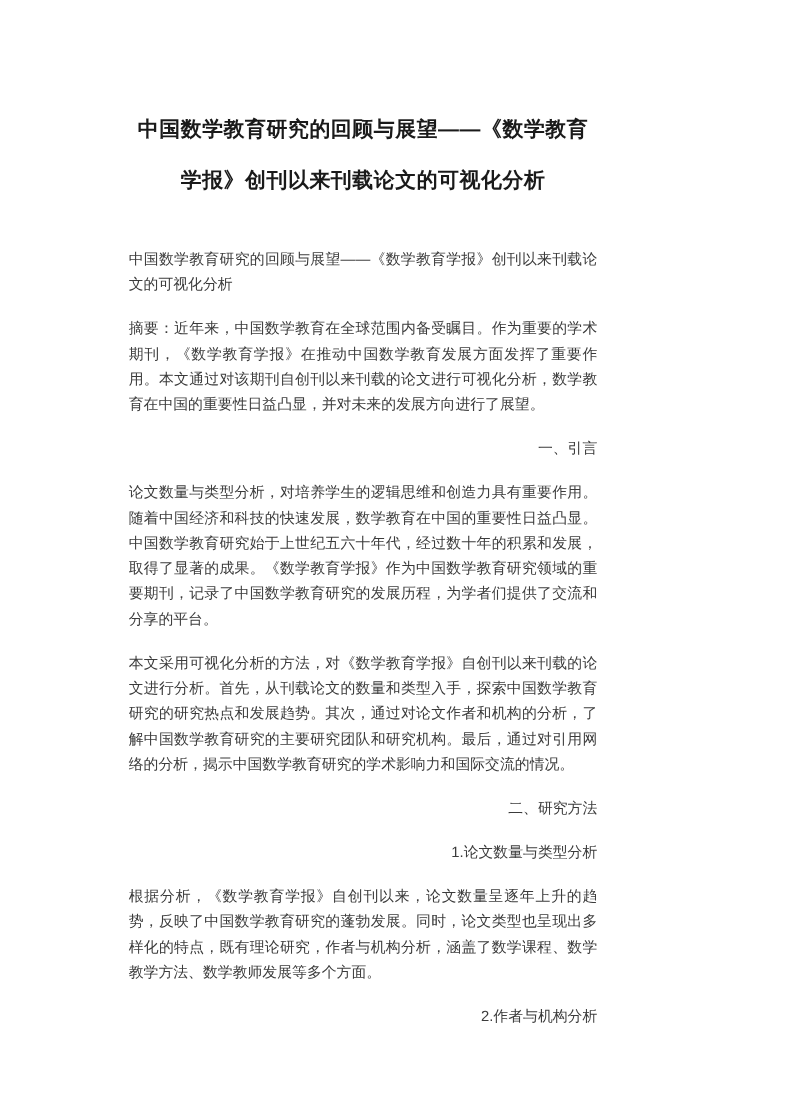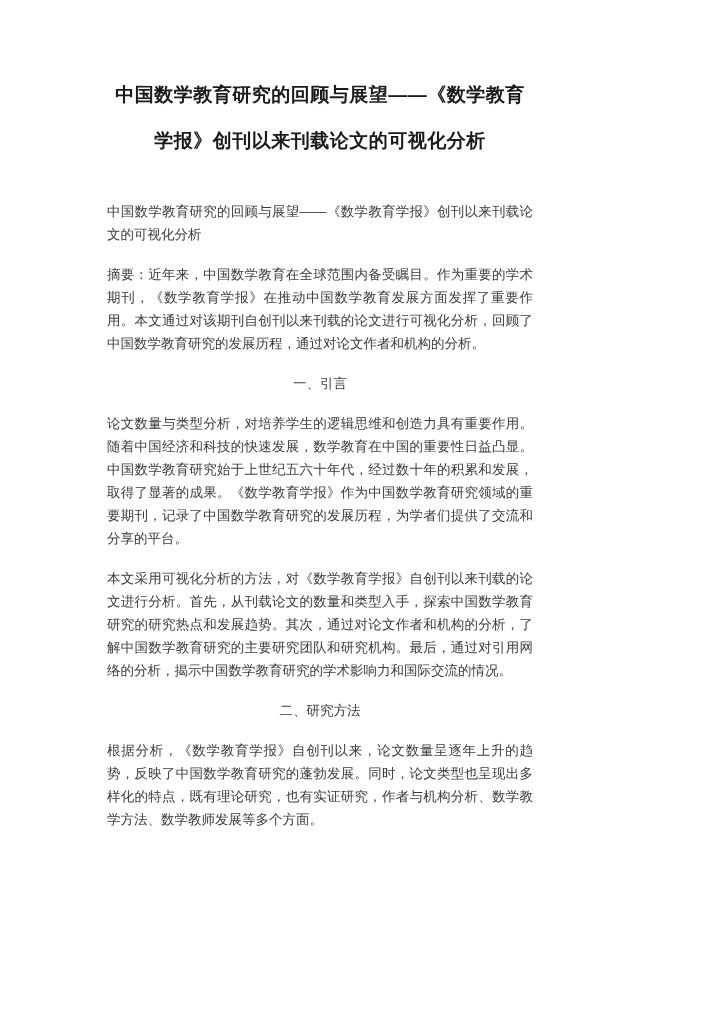--- a/index.html
+++ b/index.html
@@ -9,61 +9,64 @@
   }
   body {
     font-family: "Liberation Sans", "DejaVu Sans", sans-serif;
     color: #3b3b3b;
   }
   .page {
     width: 640px;
     height: 1017px;
     background: #ffffff;
     box-sizing: border-box;
-    padding: 72px 107px 40px 107px;
+    padding: 96px 107px 40px 107px;
     overflow: hidden;
+    margin-left: 10px;
   }
   .doc-title {
     font-size: 19px;
     font-weight: bold;
     color: #1a1a1a;
     text-align: center;
     line-height: 46px;
     margin: 0 0 36px 0;
     letter-spacing: 0.5px;
   }
   .paragraph {
     font-size: 13.5px;
     line-height: 23px;
     text-align: justify;
     margin: 0 0 17px 0;
     color: #3b3b3b;
     word-break: break-all;
   }
   .paragraph.heading {
-    text-align: center;
+    text-align: right;
   }
 </style>
 </head>
 <body>
 
 <div class="page">
 
   <h1 class="doc-title">中国数学教育研究的回顾与展望——《数学教育学报》创刊以来刊载论文的可视化分析</h1>
 
   <p class="paragraph">中国数学教育研究的回顾与展望——《数学教育学报》创刊以来刊载论文的可视化分析</p>
 
-  <p class="paragraph">摘要：近年来，中国数学教育在全球范围内备受瞩目。作为重要的学术期刊，《数学教育学报》在推动中国数学教育发展方面发挥了重要作用。本文通过对该期刊自创刊以来刊载的论文进行可视化分析，回顾了中国数学教育研究的发展历程，通过对论文作者和机构的分析。</p>
+  <p class="paragraph">摘要：近年来，中国数学教育在全球范围内备受瞩目。作为重要的学术期刊，《数学教育学报》在推动中国数学教育发展方面发挥了重要作用。本文通过对该期刊自创刊以来刊载的论文进行可视化分析，数学教育在中国的重要性日益凸显，并对未来的发展方向进行了展望。</p>
 
   <p class="paragraph heading">一、引言</p>
 
   <p class="paragraph">论文数量与类型分析，对培养学生的逻辑思维和创造力具有重要作用。随着中国经济和科技的快速发展，数学教育在中国的重要性日益凸显。中国数学教育研究始于上世纪五六十年代，经过数十年的积累和发展，取得了显著的成果。《数学教育学报》作为中国数学教育研究领域的重要期刊，记录了中国数学教育研究的发展历程，为学者们提供了交流和分享的平台。</p>
 
   <p class="paragraph">本文采用可视化分析的方法，对《数学教育学报》自创刊以来刊载的论文进行分析。首先，从刊载论文的数量和类型入手，探索中国数学教育研究的研究热点和发展趋势。其次，通过对论文作者和机构的分析，了解中国数学教育研究的主要研究团队和研究机构。最后，通过对引用网络的分析，揭示中国数学教育研究的学术影响力和国际交流的情况。</p>
 
   <p class="paragraph heading">二、研究方法</p>
 
 
+  <p class="paragraph heading">1.论文数量与类型分析</p>
 
-  <p class="paragraph">根据分析，《数学教育学报》自创刊以来，论文数量呈逐年上升的趋势，反映了中国数学教育研究的蓬勃发展。同时，论文类型也呈现出多样化的特点，既有理论研究，也有实证研究，作者与机构分析、数学教学方法、数学教师发展等多个方面。</p>
+  <p class="paragraph">根据分析，《数学教育学报》自创刊以来，论文数量呈逐年上升的趋势，反映了中国数学教育研究的蓬勃发展。同时，论文类型也呈现出多样化的特点，既有理论研究，作者与机构分析，涵盖了数学课程、数学教学方法、数学教师发展等多个方面。</p>
 
+  <p class="paragraph heading">2.作者与机构分析</p>
 
 </div>
 
 </body></html>

